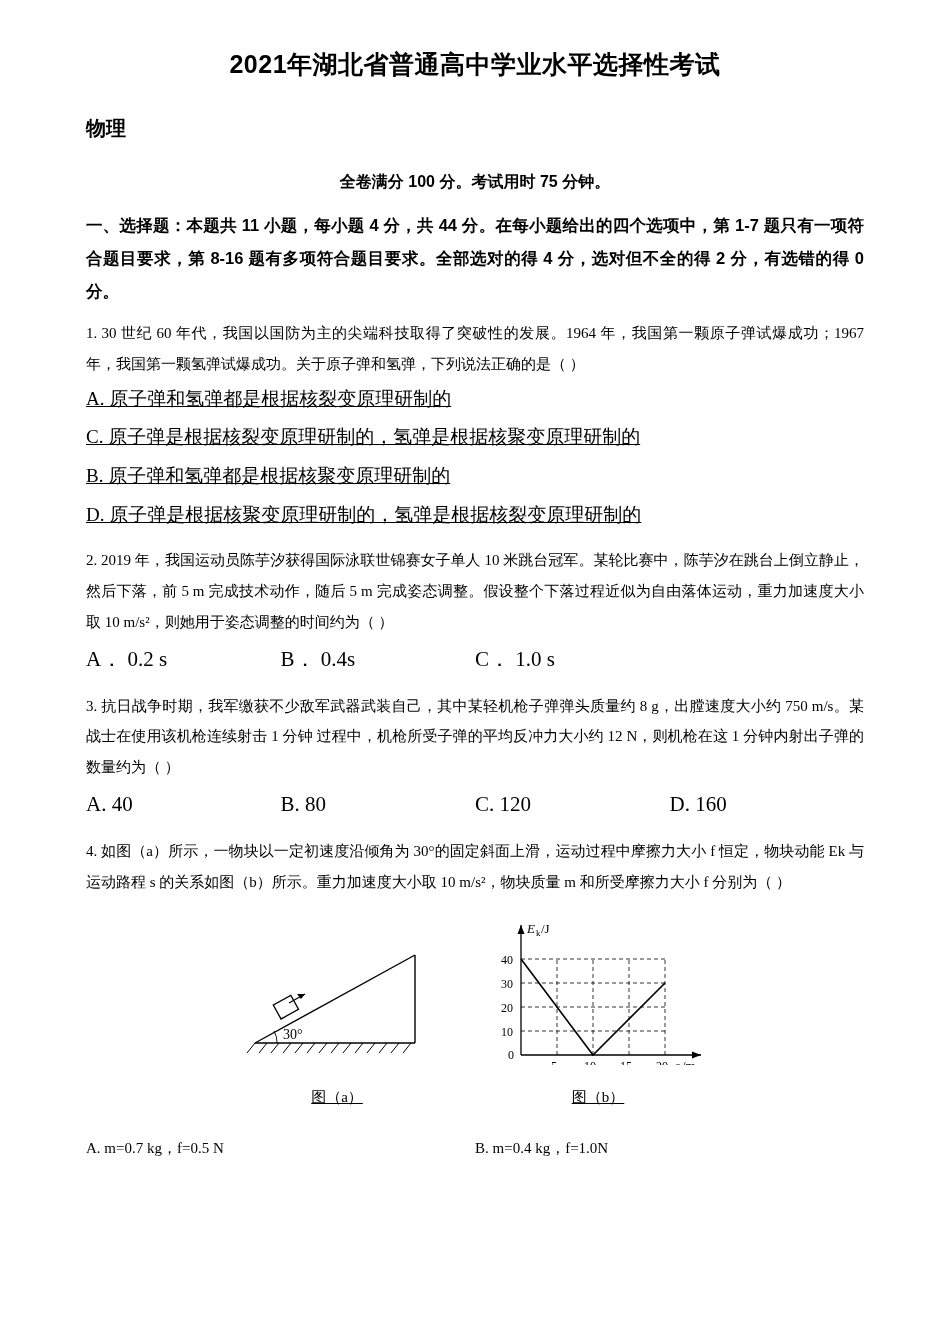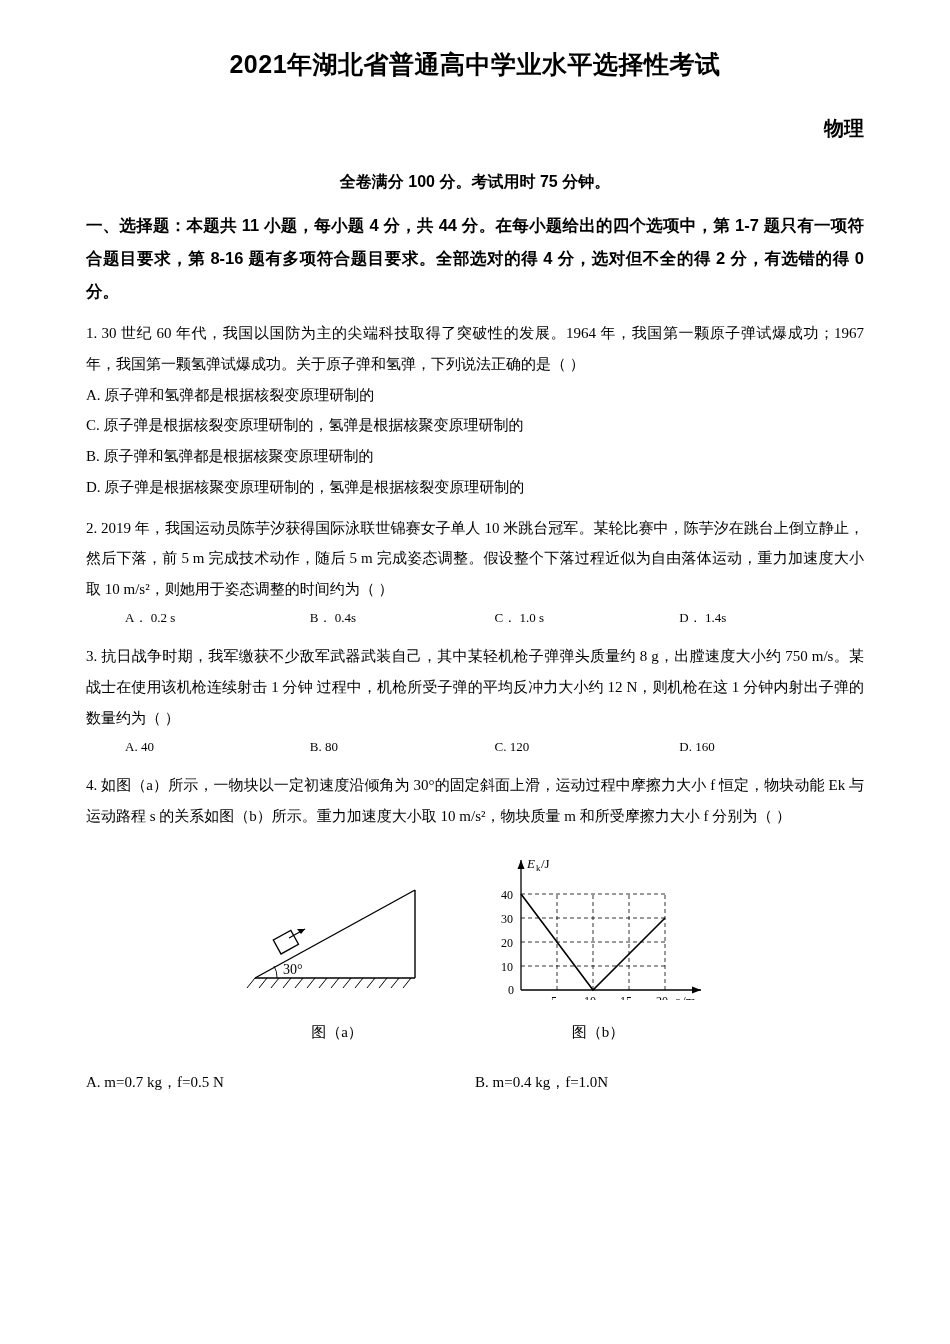--- a/index.html
+++ b/index.html
@@ -24,21 +24,21 @@
   }
   .doc-title {
     text-align: center;
     font-size: 25px;
     font-weight: bold;
     margin-top: 48px;
     letter-spacing: 0.5px;
     font-family: "Liberation Sans", sans-serif;
   }
   .doc-subject {
-    text-align: right;
+    text-align: left;
     font-size: 20px;
     font-weight: bold;
     margin-top: 34px;
     font-family: "Liberation Sans", sans-serif;
   }
   .doc-scoreline {
     text-align: center;
     font-size: 16px;
     font-weight: bold;
     margin-top: 30px;
@@ -55,45 +55,46 @@
   .q {
     font-size: 15px;
     line-height: 2.05;
     margin-top: 10px;
     text-align: justify;
   }
   .q-body {
     text-align: justify;
   }
   .opt-line {
-    font-size: 15px;
+    font-size: 19px;
     line-height: 2.05;
+    text-decoration: underline;
   }
   .opt-row {
     display: flex;
-    font-size: 13px;
+    font-size: 21px;
     line-height: 2.05;
-    margin-left: 39px;
   }
   .opt-row > div {
     width: 25%;
   }
   .figure-area {
     margin-top: 18px;
     display: flex;
     justify-content: center;
     gap: 46px;
     align-items: flex-start;
   }
   .fig-block {
     text-align: center;
   }
   .fig-caption {
     font-size: 15px;
     margin-top: 6px;
+    text-decoration: underline;
   }
   .ans-row {
     display: flex;
     font-size: 15px;
     margin-top: 20px;
   }
   .ans-row > div:first-child { width: 50%; }
 </style>
 </head>
 <body>
@@ -119,21 +120,20 @@
 
   <div class="q">
     <div class="q-body">
       <span>2.</span>
       <span>2019 年，我国运动员陈芋汐获得国际泳联世锦赛女子单人 10 米跳台冠军。某轮比赛中，陈芋汐在跳台上倒立静止，然后下落，前 5 m 完成技术动作，随后 5 m 完成姿态调整。假设整个下落过程近似为自由落体运动，重力加速度大小取 10 m/s²，则她用于姿态调整的时间约为（        ）</span>
     </div>
     <div class="opt-row">
       <div>A． 0.2 s</div>
       <div>B． 0.4s</div>
       <div>C． 1.0 s</div>
-      <div>D． 1.4s</div>
     </div>
   </div>
 
   <div class="q">
     <div class="q-body">
       <span>3.</span>
       <span>抗日战争时期，我军缴获不少敌军武器武装自己，其中某轻机枪子弹弹头质量约 8 g，出膛速度大小约 750 m/s。某战士在使用该机枪连续射击 1 分钟  过程中，机枪所受子弹的平均反冲力大小约 12 N，则机枪在这 1 分钟内射出子弹的数量约为（        ）</span>
     </div>
     <div class="opt-row">
       <div>A. 40</div>

